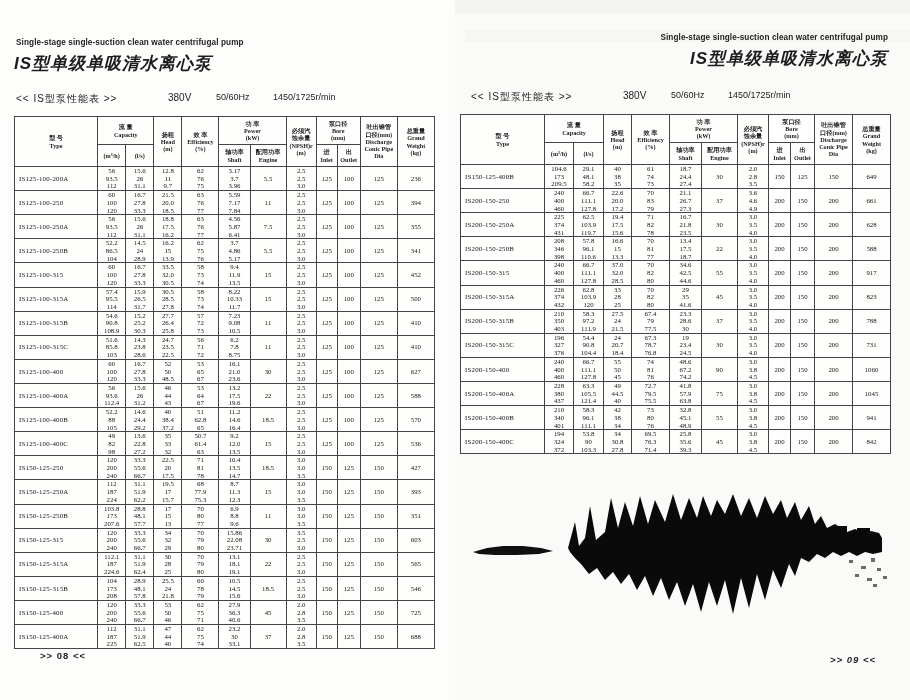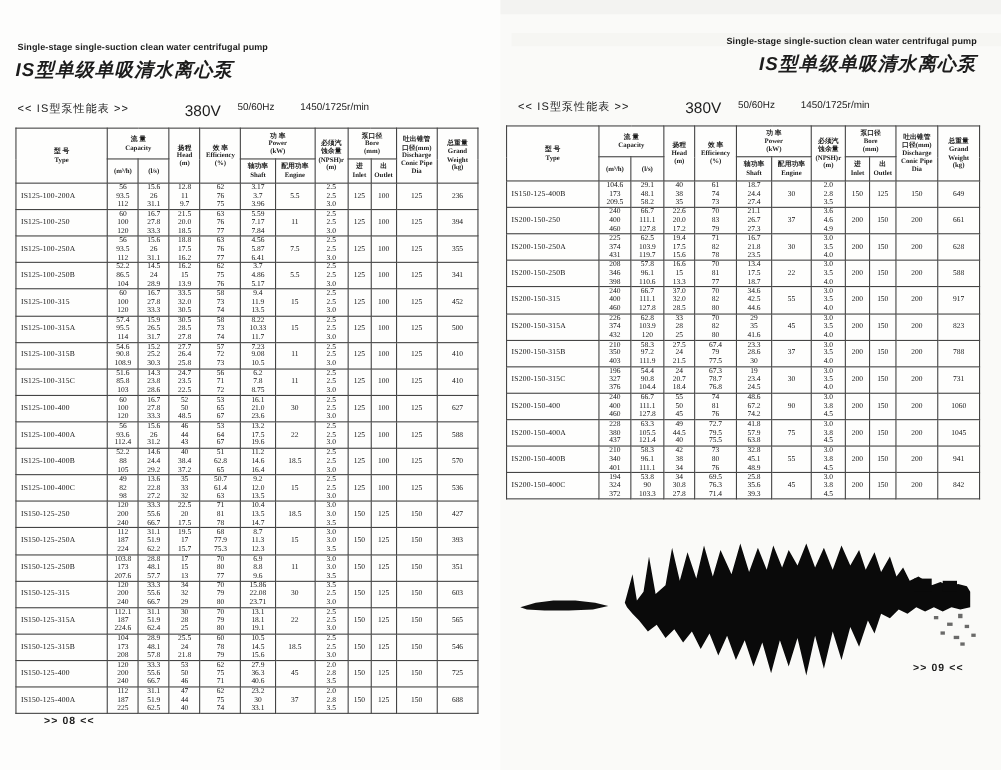--- a/index.html
+++ b/index.html
@@ -18,40 +18,40 @@
   .page-left .title-en{left:16px;top:38px;}
   .page-left .title-zh{left:14px;top:52px;}
   .page-right .title-en{right:22px;top:33px;}
   .page-right .title-zh{right:22px;top:47px;}
 
   .perf-line{position:absolute;width:440px;height:14px;font-weight:normal;}
   .page-left .perf-line{left:16px;top:92px;}
   .page-right .perf-line{left:16px;top:90px;}
   .perf-line span{position:absolute;white-space:nowrap;}
   .perf-label{left:0;font-size:10px;letter-spacing:1px;}
-  .perf-voltage{left:152px;font-size:14px;}
+  .perf-voltage{left:152px;font-size:10px;}
   .perf-freq{left:200px;font-size:9px;text-align:center;}
   .perf-speed{left:257px;font-size:9px;text-align:right;}
 
   table.perf{position:absolute;border-collapse:collapse;table-layout:fixed;
              font-family:"Liberation Serif",serif;border:1.5px solid #2a2a2a;background:#fefefd;}
   .page-left table.perf{left:14px;top:116px;width:421px;}
   .page-right table.perf{left:5px;top:114px;width:430px;}
   table.perf th,table.perf td{border:1px solid #454545;padding:0;text-align:center;overflow:hidden;}
   table.perf thead th{font-weight:bold;white-space:pre-line;font-size:6.2px;line-height:7.2px;
                       font-family:"Liberation Serif",serif;}
   table.perf thead tr.tier1 th{height:27px;}
   table.perf thead tr.tier2 th{height:21px;}
   table.perf tbody tr{height:24px;}
   table.perf tbody td{font-size:6.8px;line-height:7.7px;vertical-align:middle;color:#141414;}
   table.perf tbody td.model{text-align:left;padding-left:4px;font-size:6.9px;letter-spacing:.2px;white-space:nowrap;}
 
   .page-no{position:absolute;font-size:9.5px;font-weight:bold;letter-spacing:1px;white-space:nowrap;}
   .page-left .page-no{left:40px;top:650px;}
-  .page-right .page-no{left:375px;top:602px;}
+  .page-right .page-no{left:375px;top:654px;font-style:italic;}
 
   .ink-blot{position:absolute;left:10px;top:488px;width:430px;height:140px;}
 </style>
 </head>
 <body>
 
 <div class="artifact-bar"></div>
 <div class="artifact-bar-tail"></div>
 <div class="smudge"></div>
 

